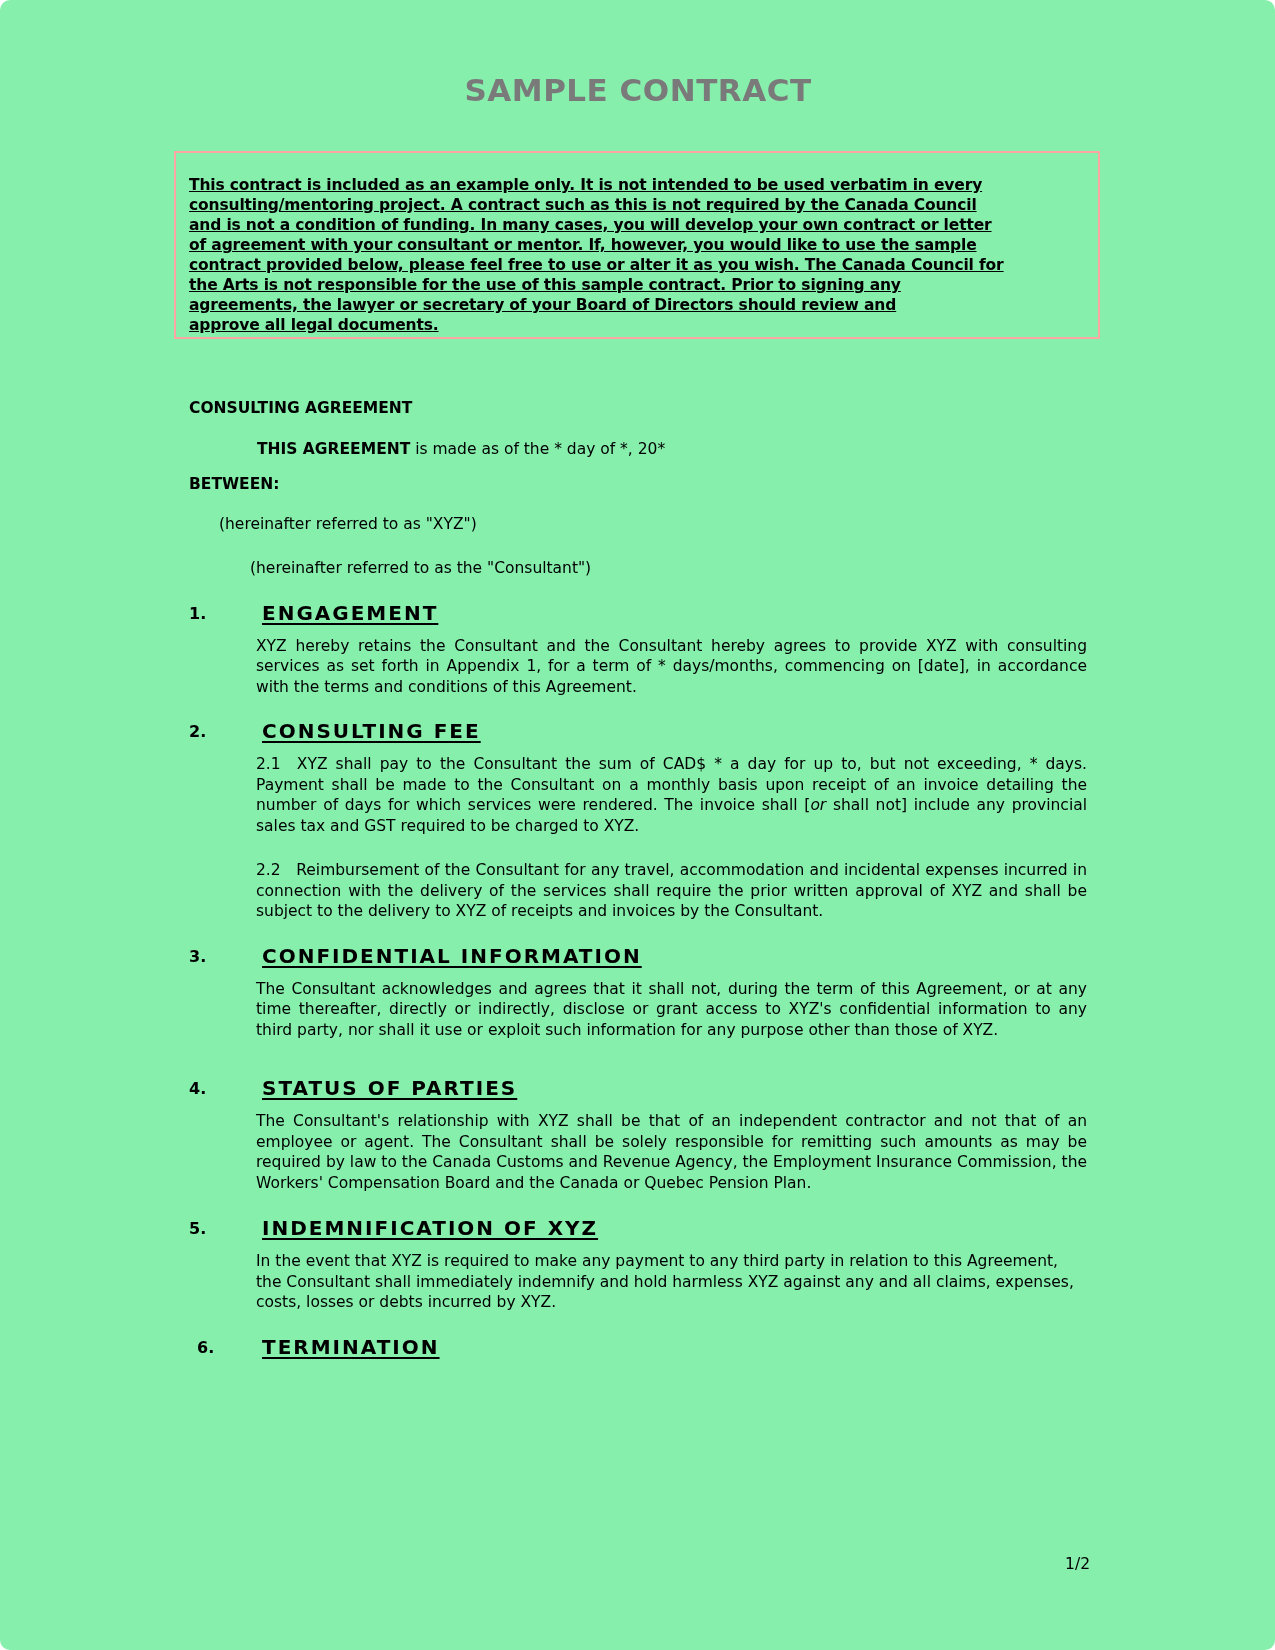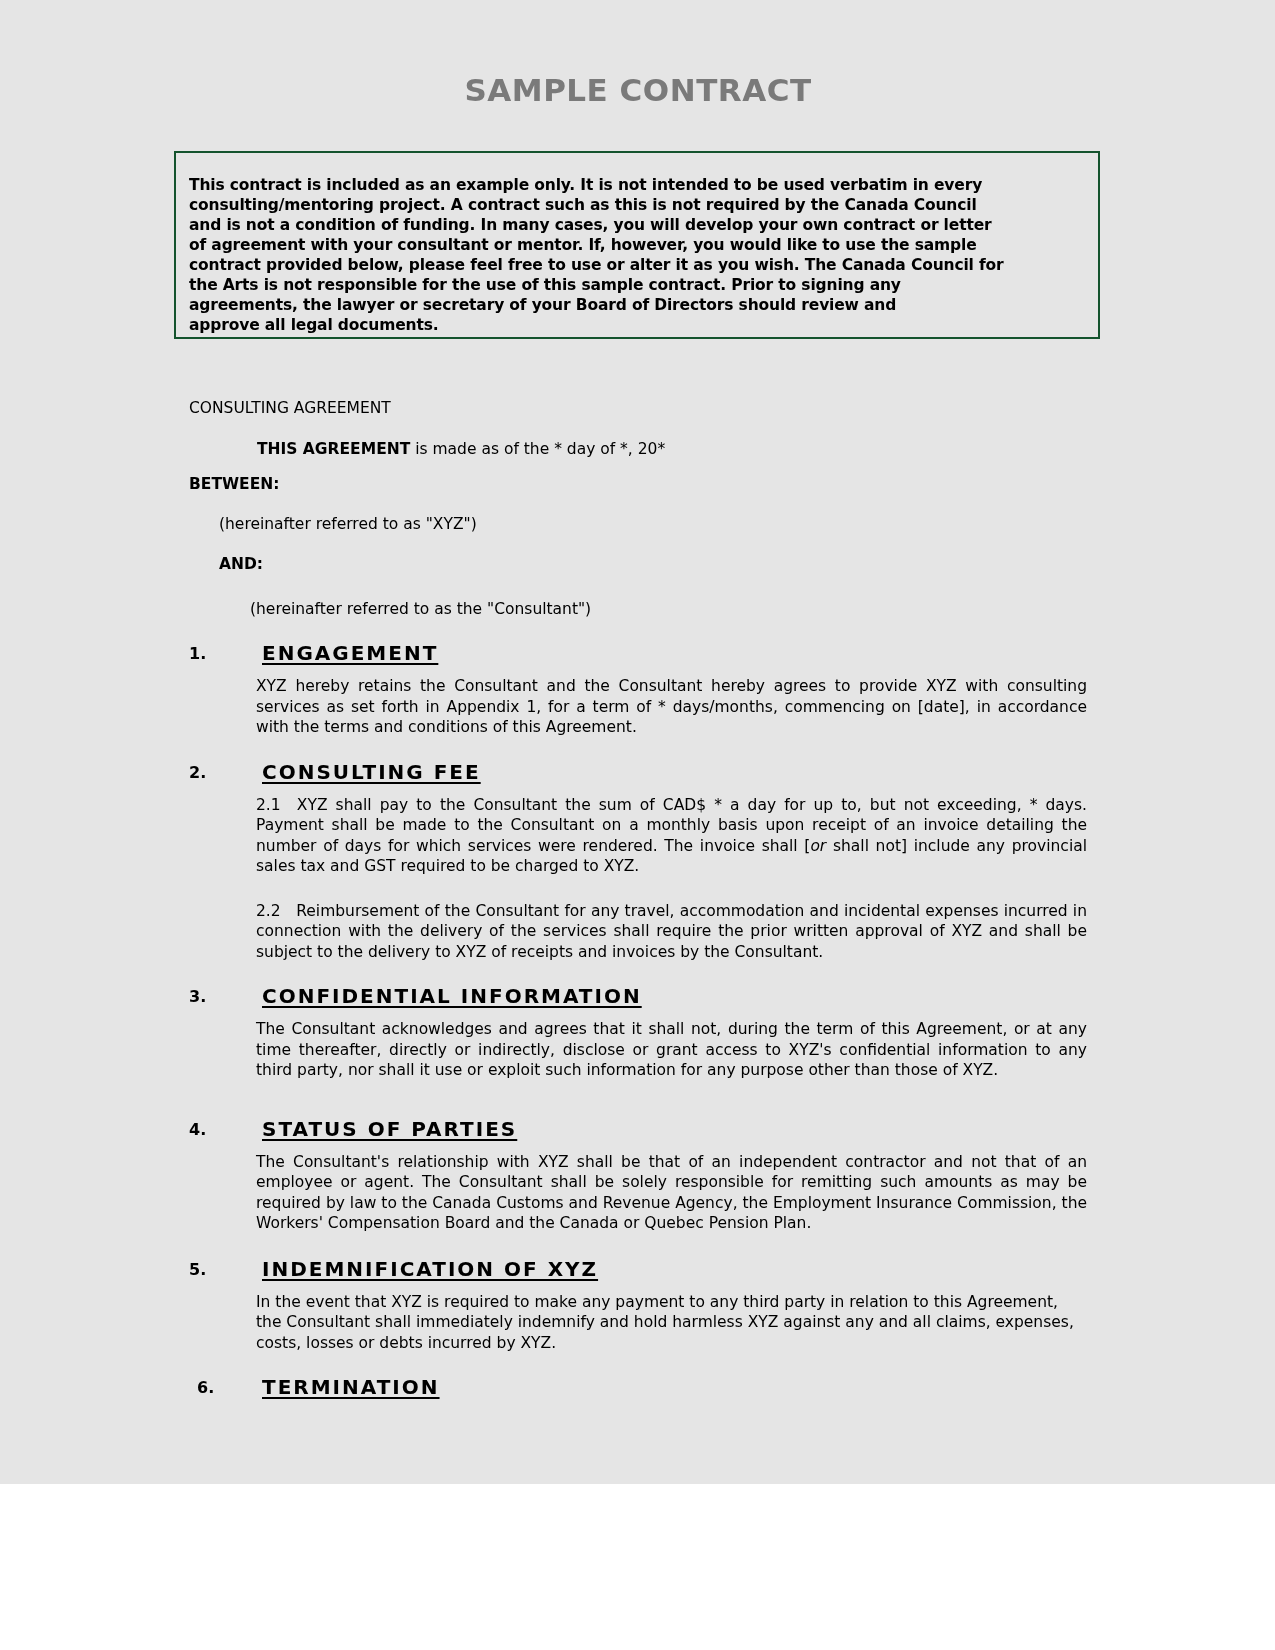--- a/index.html
+++ b/index.html
@@ -1,43 +1,45 @@
 <!DOCTYPE html>
 <html><head>
 <meta charset="utf-8">
 <style>
   html,body{margin:0;padding:0;background:#ffffff;}
   .page{
     position:relative;
-    width:1275px;height:1484px;
-    background:#e5e5e5;
+    width:1275px;height:1650px;
+    background:#86efac;
     color:#000000;
     font-family:"DejaVu Sans","Liberation Sans",sans-serif;
     font-size:15.5px;line-height:20.5px;
     overflow:hidden;
+    border-radius:10px;
   }
   .content{padding:72px 188px 0 189px;}
   .doc-title{
     text-align:center;
     font-weight:bold;
     font-size:31px;line-height:37px;
     color:#7a7a7a;
     letter-spacing:.5px;
     margin:0;
   }
   .notice-box{
     margin:42px -13px 0 -15px;
-    border:2px solid #14532d;
+    border:2px solid #fca5a5;
     padding:2px 12px 2px 13px;
     font-weight:bold;
     font-size:15.5px;line-height:20px;
     letter-spacing:-.15px;
     white-space:pre-line;
+    text-decoration:underline;
   }
-  .h-doc{font-weight:normal;margin:59px 0 0;}
+  .h-doc{font-weight:bold;margin:59px 0 0;}
   .p-agreement{margin:20px 0 8px;padding-left:68px;}
   .p-agreement b{font-weight:bold;}
   .p-between{font-weight:bold;margin:15px 0 0;}
   .p-company{font-weight:bold;margin:18px 0 0;padding-left:30px;}
   .p-alias{margin:19px 0 0;padding-left:30px;}
   .p-and{font-weight:bold;margin:20px 0 0;padding-left:30px;}
   .p-consultant-alias{margin:24px 0 0;padding-left:61px;}
   .section{margin-top:24px;}
   .section.s4{margin-top:38px;}
   .section.s5{margin-top:25px;}
@@ -84,21 +86,20 @@
 
     <p class="h-doc">CONSULTING AGREEMENT</p>
 
     <p class="p-agreement"><b>THIS AGREEMENT</b><span> is made as of the * day of *, 20*</span></p>
 
     <p class="p-between">BETWEEN:</p>
 
 
     <p class="p-alias">(hereinafter referred to as "XYZ")</p>
 
-    <p class="p-and">AND:</p>
 
     <p class="p-consultant-alias">(hereinafter referred to as the "Consultant")</p>
 
     <div class="section s1">
       <div class="sec-head">
         <span class="sec-num">1.</span>
         <span class="sec-title">ENGAGEMENT</span>
       </div>
       <div class="sec-body">
         <p class="justify">XYZ hereby retains the Consultant and the Consultant hereby agrees to provide XYZ with consulting services as set forth in Appendix 1, for a term of * days/months, commencing on [date], in accordance with the terms and conditions of this Agreement.</p>

